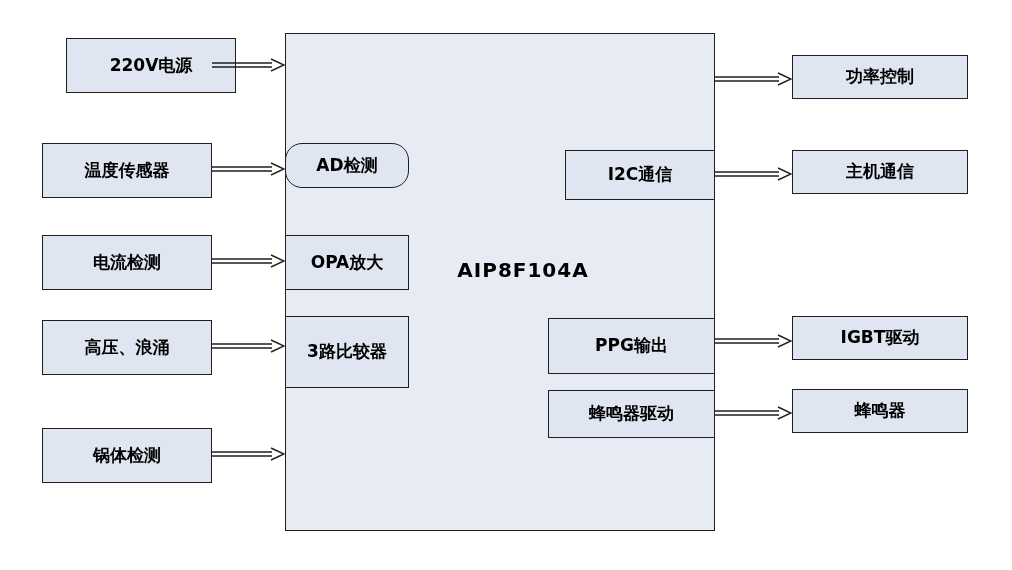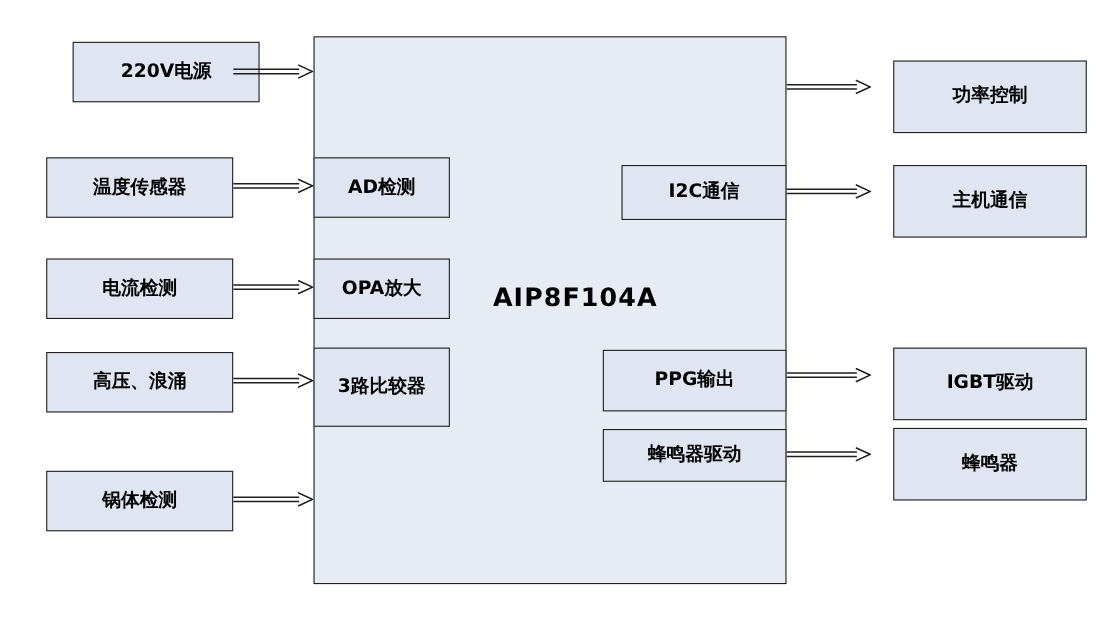--- a/index.html
+++ b/index.html
@@ -39,44 +39,44 @@
     background: #e6ebf4;
     border: 1px solid #1f1f1f;
   }
   .chip-label {
     position: absolute;
     left: 285px;
     top: 258px;
     width: 476px;
     text-align: center;
     font-weight: bold;
-    font-size: 23px;
+    font-size: 20px;
     letter-spacing: 1px;
     color: #000000;
   }
   
   .in-box { left: 42px; width: 170px; height: 55px; }
   .in-1 { top: 38px; margin-left: 24px; }
   .in-2 { top: 143px; }
   .in-3 { top: 235px; }
   .in-4 { top: 320px; }
   .in-5 { top: 428px; }
   
   .chipmod-left { left: 285px; width: 124px; }
-  .cl-1 { top: 143px; height: 55px; }
+  .cl-1 { top: 143px; height: 45px; border-radius: 17px; }
   .cl-2 { top: 235px; height: 55px; }
   .cl-3 { top: 316px; height: 72px; }
   .cl-3 span { display: inline-block; width: 84px; }
   
   .cr-1 { left: 565px; top: 55px;  width: 150px; height: 50px; }
   .cr-2 { left: 565px; top: 150px; width: 150px; height: 50px; }
   .cr-3 { left: 548px; top: 318px; width: 167px; height: 56px; }
   .cr-4 { left: 548px; top: 390px; width: 167px; height: 48px; }
   
-  .out-box { left: 792px; width: 176px; height: 66px; margin-left: 20px; }
+  .out-box { left: 792px; width: 176px; height: 44px; }
   .out-1 { top: 55px; }
   .out-2 { top: 150px; }
   .out-3 { top: 316px; }
   .out-4 { top: 389px; }
   
   .arrow {
     position: absolute;
     height: 16px;
   }
   .arrow-left { left: 212px; width: 73px; }

